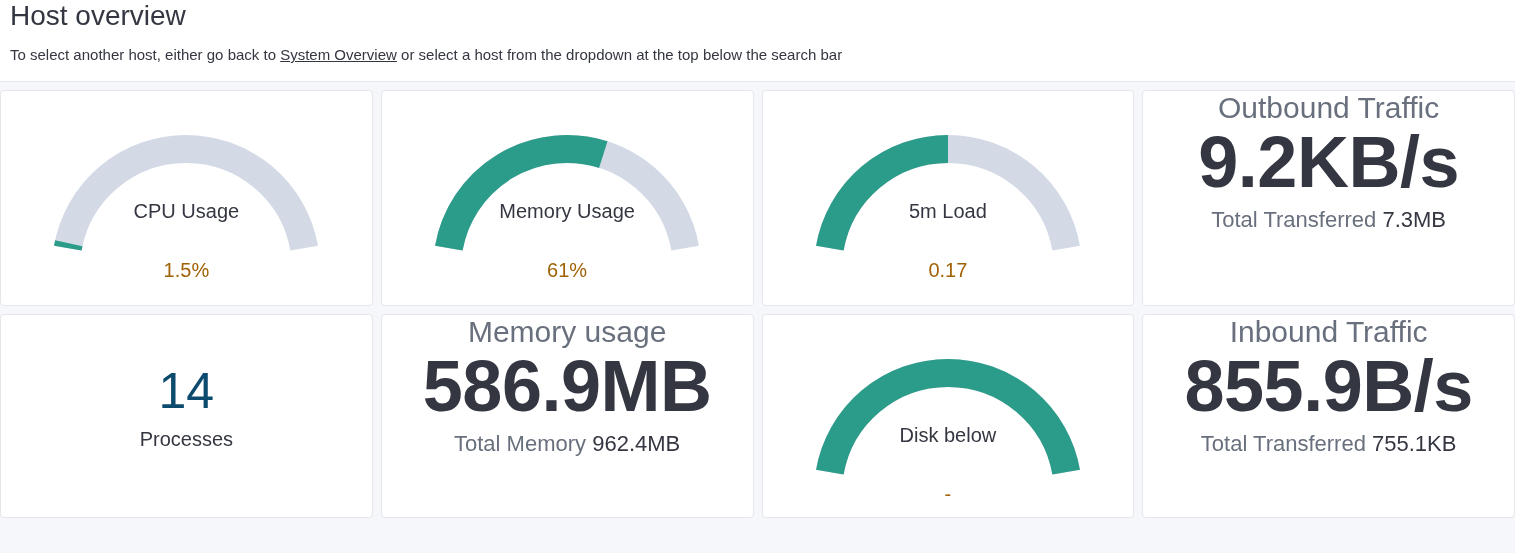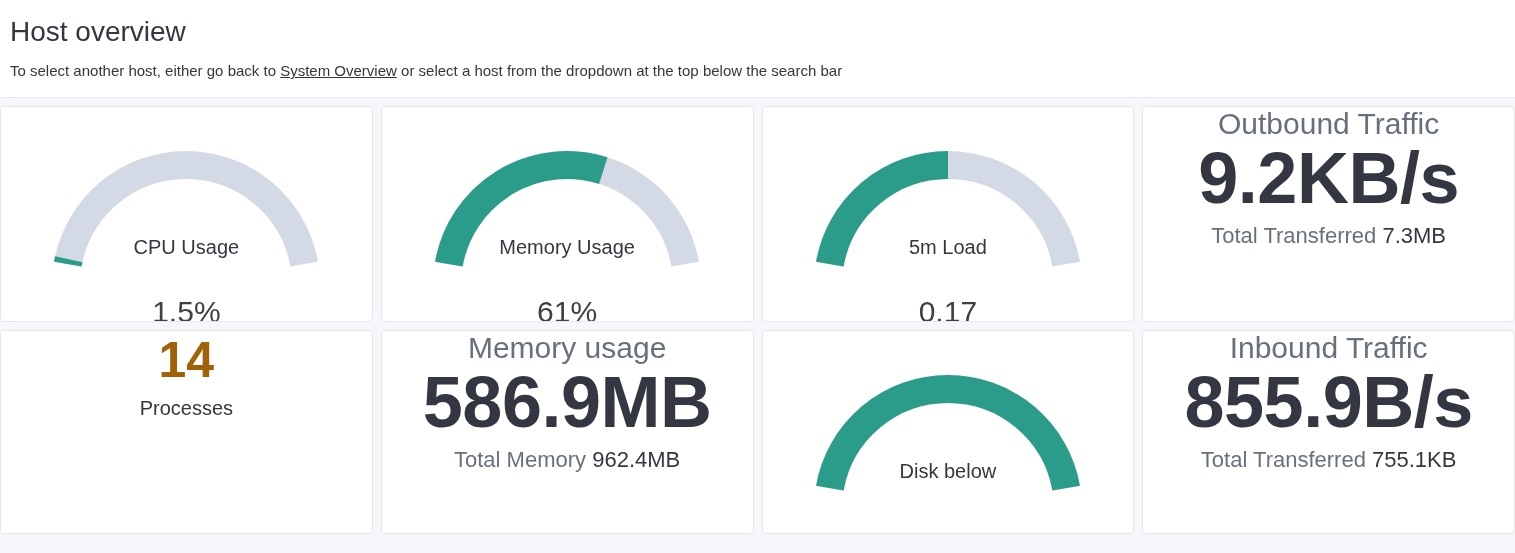--- a/index.html
+++ b/index.html
@@ -4,21 +4,21 @@
   <style>
     * { box-sizing: border-box; margin: 0; padding: 0; }
     body {
       font-family: -apple-system, BlinkMacSystemFont, "Segoe UI", Helvetica, Arial, sans-serif;
       background: #f5f7fa;
       color: #343741;
       width: 1515px;
     }
     .header-panel {
       background: #fff;
-      padding: 16px 12px 18px 10px;
+      padding: 0 12px 18px 10px;
       border-bottom: 1px solid #e5e7ec;
     }
     .page-title {
       font-size: 28px;
       font-weight: 500;
       color: #343741;
       margin-bottom: 14px;
     }
     .page-subtitle {
       font-size: 15px;
@@ -54,33 +54,33 @@
       justify-content: center;
     }
     .gauge-svg {
       position: absolute;
       top: 8px;
       left: 50%;
       transform: translateX(-50%);
     }
     .gauge-text {
       position: absolute;
-      top: 129px;
+      top: 109px;
       left: 0;
       right: 0;
       text-align: center;
     }
     .gauge-label {
       font-size: 20px;
       color: #343741;
       margin-bottom: 4px;
     }
     .gauge-value {
-      font-size: 30px;
-      color: #404040;
+      font-size: 20px;
+      color: #a16207;
       margin-top: 36px;
     }
     
     .metric-block {
       text-align: center;
     }
     .metric-title {
       font-size: 30px;
       color: #69707d;
       margin-bottom: 0px;
@@ -98,22 +98,23 @@
       color: #69707d;
       margin-top: 6px;
     }
     .metric-sub .subval {
       color: #343741;
       margin-top: 46px;
     }
     
     .proc-num {
       font-size: 50px;
-      font-weight: 700;
-      color: #a16207;
+      font-weight: 400;
+      color: #0c4a6e;
+      margin-top: 47px;
     }
     .proc-label {
       font-size: 20px;
       color: #343741;
       margin-top: 8px;
     }
   </style>
 </head>
 <body>
 

